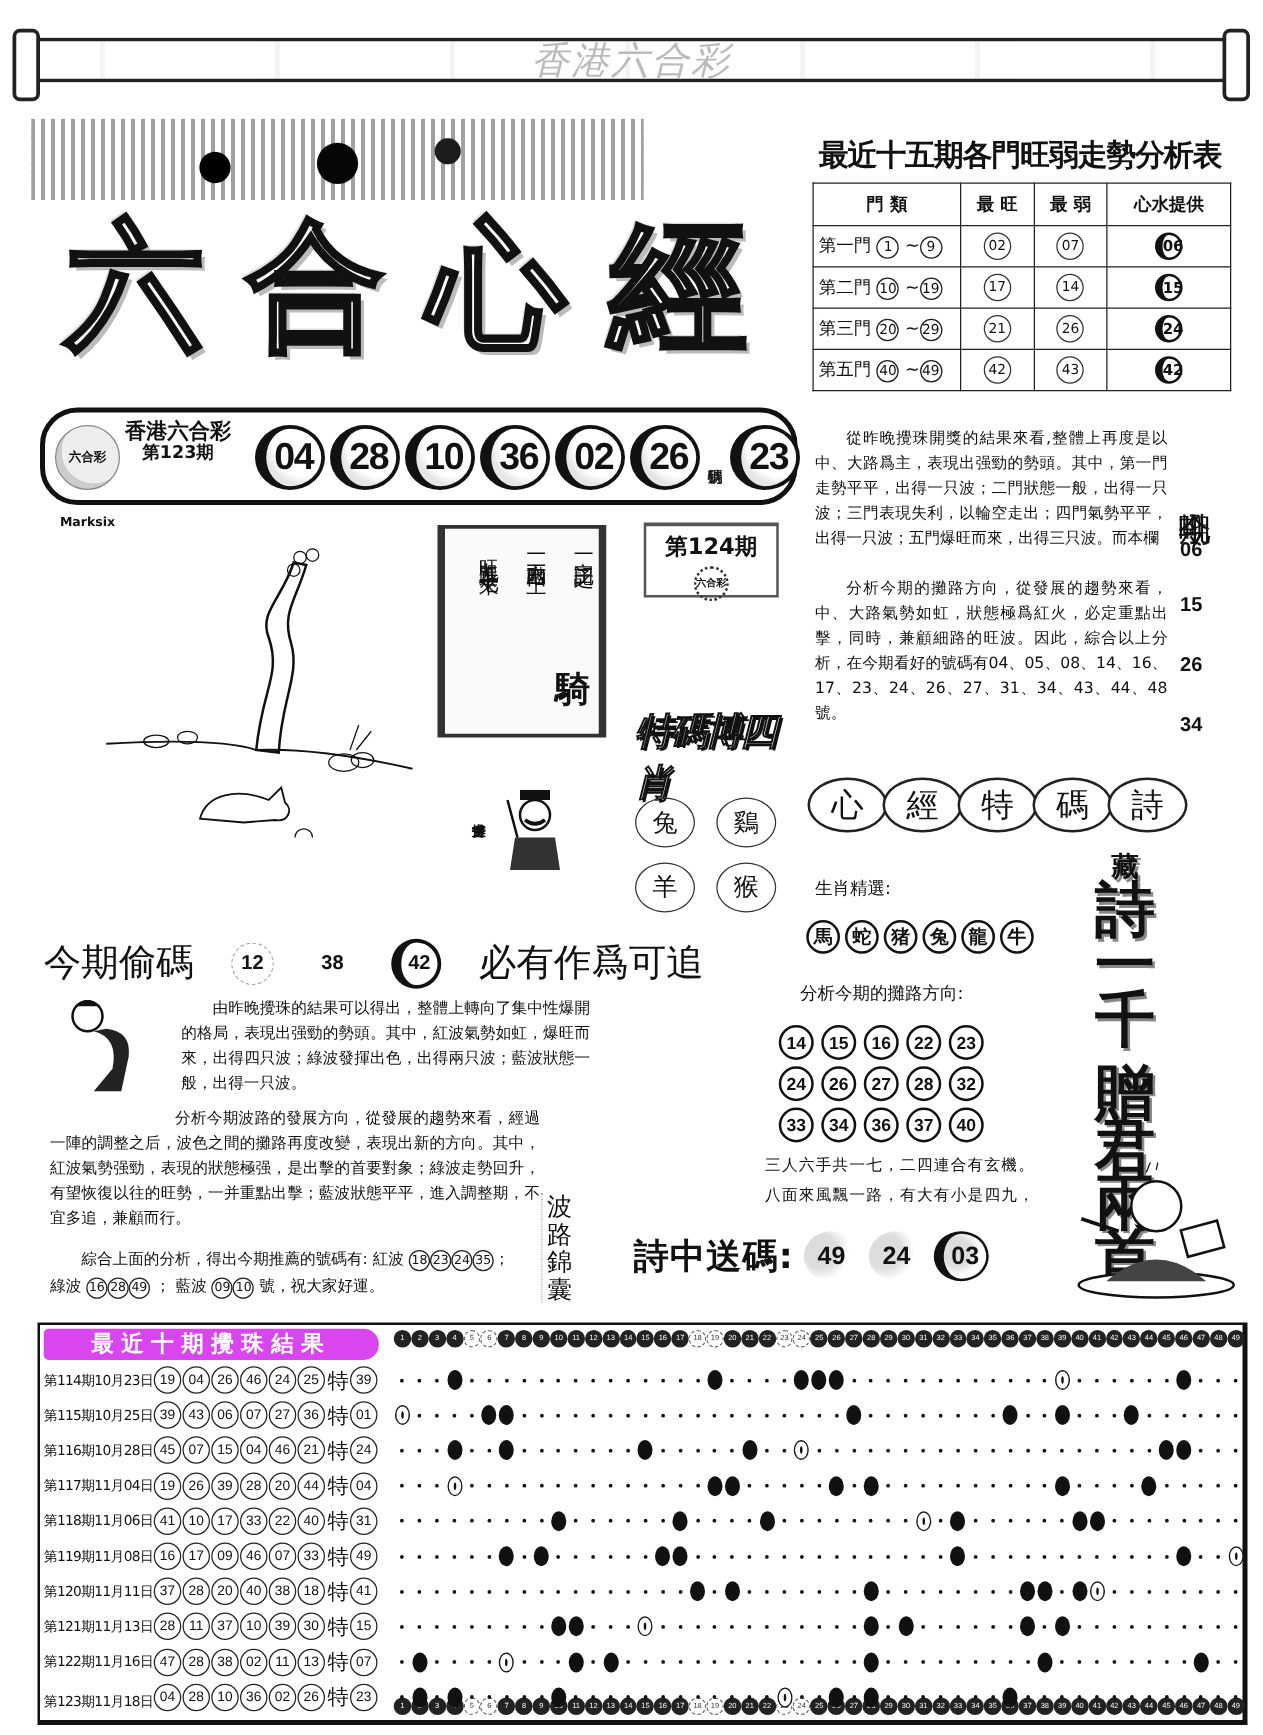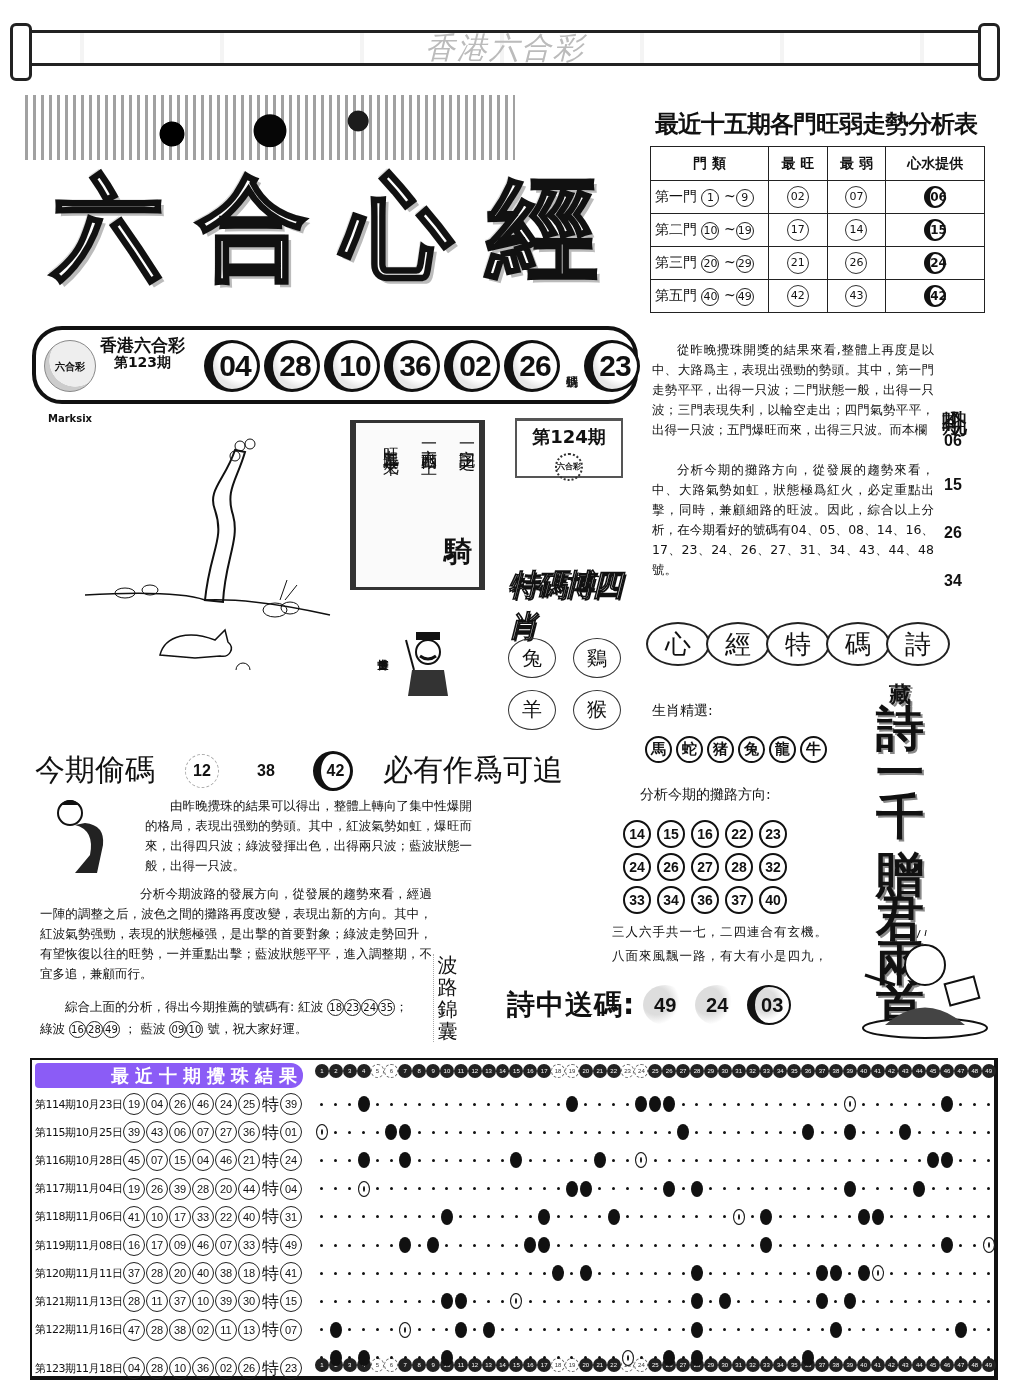--- a/index.html
+++ b/index.html
@@ -102,21 +102,21 @@
   .steal-row .t2 { font-family:"DejaVu Serif", serif; font-size: 30px; }
   .boy { left: 45px; top: 795px; width: 80px; height: 80px; }
   .para-left1 { left: 145px; top: 796px; width: 327px; }
   .para-left2 { left: 40px; top: 884px; width: 392px; }
   .wave-picks { left: 40px; top: 996px; width: 392px; font-size: 12.5px; line-height: 22px; }
   .wave-picks .circ { font-size: 10px; min-width: 17px; height: 17px; line-height: 15px; }
   .side-wave { left: 433px; top: 954px; width: 28px; font-size: 20px; line-height: 22px; font-family:"DejaVu Serif", serif; text-align:center; border-left: 1px dotted #aaa; }
 
   
   .results { left: 30px; top: 1058px; width: 968px; height: 322px; border: 2px solid #111; border-bottom-width: 4px; border-right-width: 4px; }
-  .results .title-bar { position:absolute; left: 3px; top: 3px; width: 268px; height: 25px; background: #8b5cf6; border-radius: 4px 12px 12px 4px; color:#fff; font-size: 18px; font-weight:bold; letter-spacing: 6px; text-align:right; line-height: 25px; }
+  .results .title-bar { position:absolute; left: 3px; top: 3px; width: 268px; height: 25px; background: #d946ef; border-radius: 4px 12px 12px 4px; color:#fff; font-size: 18px; font-weight:bold; letter-spacing: 6px; text-align:center; line-height: 25px; }
   .res-row { position:absolute; left: 3px; height: 28px; display:flex; align-items:center; }
   .res-row .label { width: 88px; font-size: 11px; letter-spacing: -0.5px; white-space: nowrap; }
   .res-row .rc { width: 22px; height: 22px; border: 1px solid #222; border-radius: 50%; font-size: 11px; display:flex; align-items:center; justify-content:center; margin-right: 1px; font-family:"Liberation Sans", sans-serif; }
   .res-row .te { font-size: 17px; margin: 0 1px; }
   .grid-area { position:absolute; left: 283px; top: 0; width: 682px; height: 318px; }
   .grid-head { position:absolute; left: 0; height: 22px; display:flex; }
   .grid-head div { width: 13.9px; height: 13.9px; margin-top: 4px; border-radius: 50%; font-size: 6px; color: #fff; display:flex; align-items:center; justify-content:center; font-family:"Liberation Sans", sans-serif; }
   .grid-head div.dark { background: #222; }
   .grid-head div.light { background: #fff; color:#333; border: 1px dashed #666; }
   .grid-row { position:absolute; left: 0; height: 28px; display:flex; align-items:center; }
@@ -446,21 +446,21 @@
         <span class="label">第122期11月16日</span>
         <span class="rc">47</span>
         <span class="rc">28</span>
         <span class="rc">38</span>
         <span class="rc">02</span>
         <span class="rc">11</span>
         <span class="rc">13</span>
         <span class="te">特</span>
         <span class="rc">07</span>
       </div>
-      <div class="res-row" style="top: 294px;">
+      <div class="res-row" style="top: 281px; align-items: flex-end;">
         <span class="label">第123期11月18日</span>
         <span class="rc">04</span>
         <span class="rc">28</span>
         <span class="rc">10</span>
         <span class="rc">36</span>
         <span class="rc">02</span>
         <span class="rc">26</span>
         <span class="te">特</span>
         <span class="rc">23</span>
       </div>

